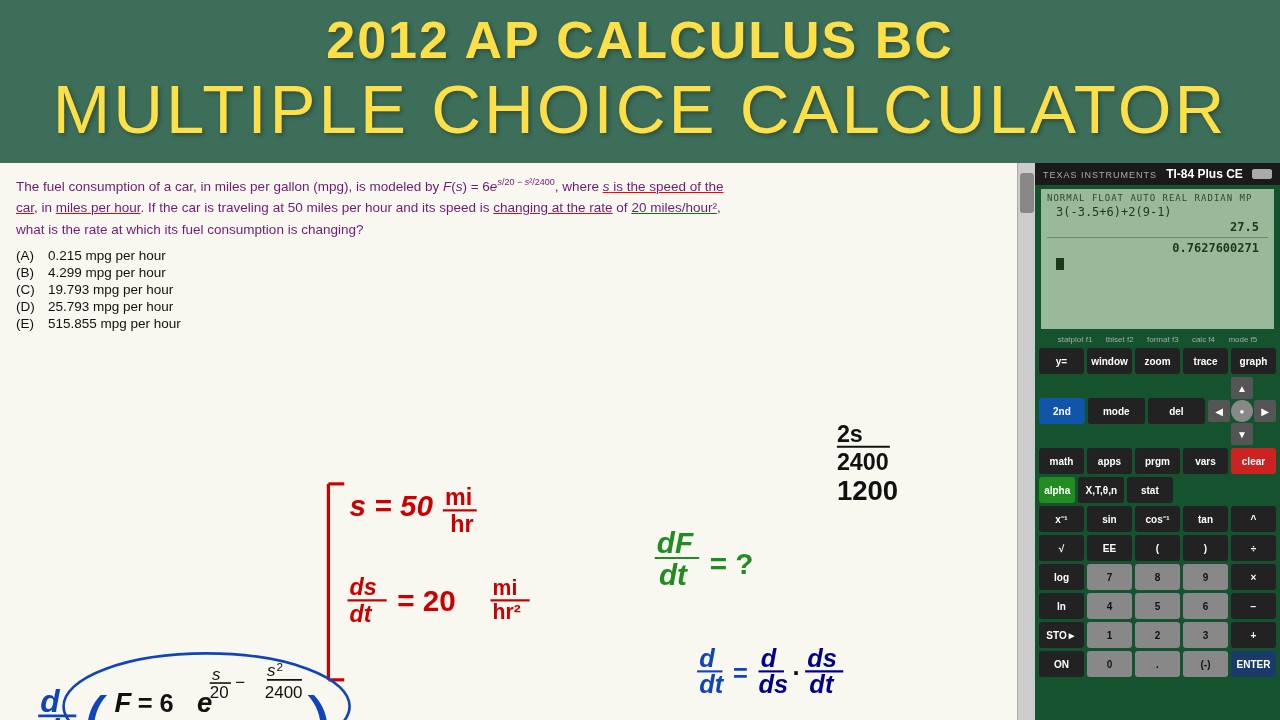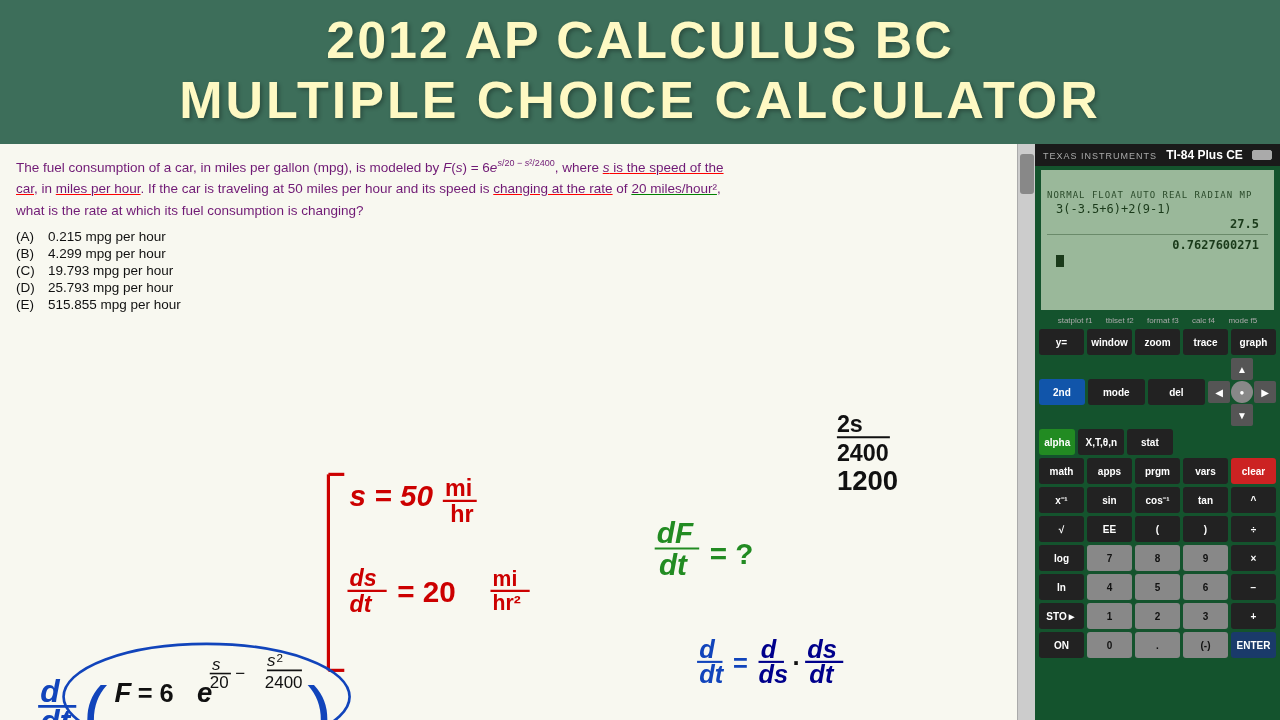--- a/index.html
+++ b/index.html
@@ -9,36 +9,36 @@
       overflow: hidden;
       font-family: Arial, sans-serif;
       background: #fff;
       display: flex;
       flex-direction: column;
     }
 
     
     #header {
       background: #3d6e5a;
-      color: #fef9c3;
+      color: #fde047;
       text-align: center;
       padding: 10px 20px 14px;
       flex-shrink: 0;
     }
     #header .title-line1 {
       font-size: 52px;
       font-weight: 900;
       font-family: 'Arial Black', Arial, sans-serif;
       letter-spacing: 2px;
       text-transform: uppercase;
       text-shadow: 2px 2px 4px rgba(0,0,0,0.3);
     }
     #header .title-line2 {
-      font-size: 52px;
-      font-weight: 700;
+      font-size: 69px;
+      font-weight: 400;
       font-family: 'Arial Black', Arial, sans-serif;
       letter-spacing: 3px;
       text-transform: uppercase;
       text-shadow: 2px 2px 4px rgba(0,0,0,0.3);
     }
 
     
     #main {
       display: flex;
       flex: 1;
@@ -132,21 +132,21 @@
       height: 10px;
       border: 1px solid #aaa;
       border-radius: 2px;
       position: relative;
       background: #aaa;
     }
 
     .calc-screen {
       background: #9ab89a;
       margin: 4px 6px;
-      padding: 20px 6px;
+      padding: 4px 6px;
       min-height: 140px;
       font-family: monospace;
     }
     .calc-screen-header {
       font-size: 9px;
       color: #2a4a2a;
       letter-spacing: 1px;
       margin-bottom: 2px;
     }
     .calc-screen-line {
@@ -435,35 +435,35 @@
           <button style="background:#555;border:none;color:white;font-size:10px;cursor:pointer;border-radius:2px;">◀</button>
           <button style="background:#888;border:none;color:white;font-size:8px;cursor:pointer;border-radius:50%;">●</button>
           <button style="background:#555;border:none;color:white;font-size:10px;cursor:pointer;border-radius:2px;">▶</button>
           <div></div>
           <button style="background:#555;border:none;color:white;font-size:10px;cursor:pointer;border-radius:2px;">▼</button>
           <div></div>
         </div>
       </div>
 
       <div class="calc-row">
-        <button class="calc-btn green" style="flex:0.8;">alpha</button>
-        <button class="calc-btn dark">X,T,θ,n</button>
-        <button class="calc-btn dark">stat</button>
-        <div style="flex:2.2;"></div>
-      </div>
-
-      <div class="calc-row">
         <button class="calc-btn dark">math</button>
         <button class="calc-btn dark">apps</button>
         <button class="calc-btn dark">prgm</button>
         <button class="calc-btn dark">vars</button>
         <button class="calc-btn" style="background:#cc2222;">clear</button>
       </div>
 
       <div class="calc-row">
+        <button class="calc-btn green" style="flex:0.8;">alpha</button>
+        <button class="calc-btn dark">X,T,θ,n</button>
+        <button class="calc-btn dark">stat</button>
+        <div style="flex:2.2;"></div>
+      </div>
+
+      <div class="calc-row">
         <button class="calc-btn dark">x⁻¹</button>
         <button class="calc-btn dark">sin</button>
         <button class="calc-btn dark">cos⁻¹</button>
         <button class="calc-btn dark">tan</button>
         <button class="calc-btn dark">^</button>
       </div>
 
       <div class="calc-row">
         <button class="calc-btn dark">√</button>
         <button class="calc-btn dark">EE</button>

